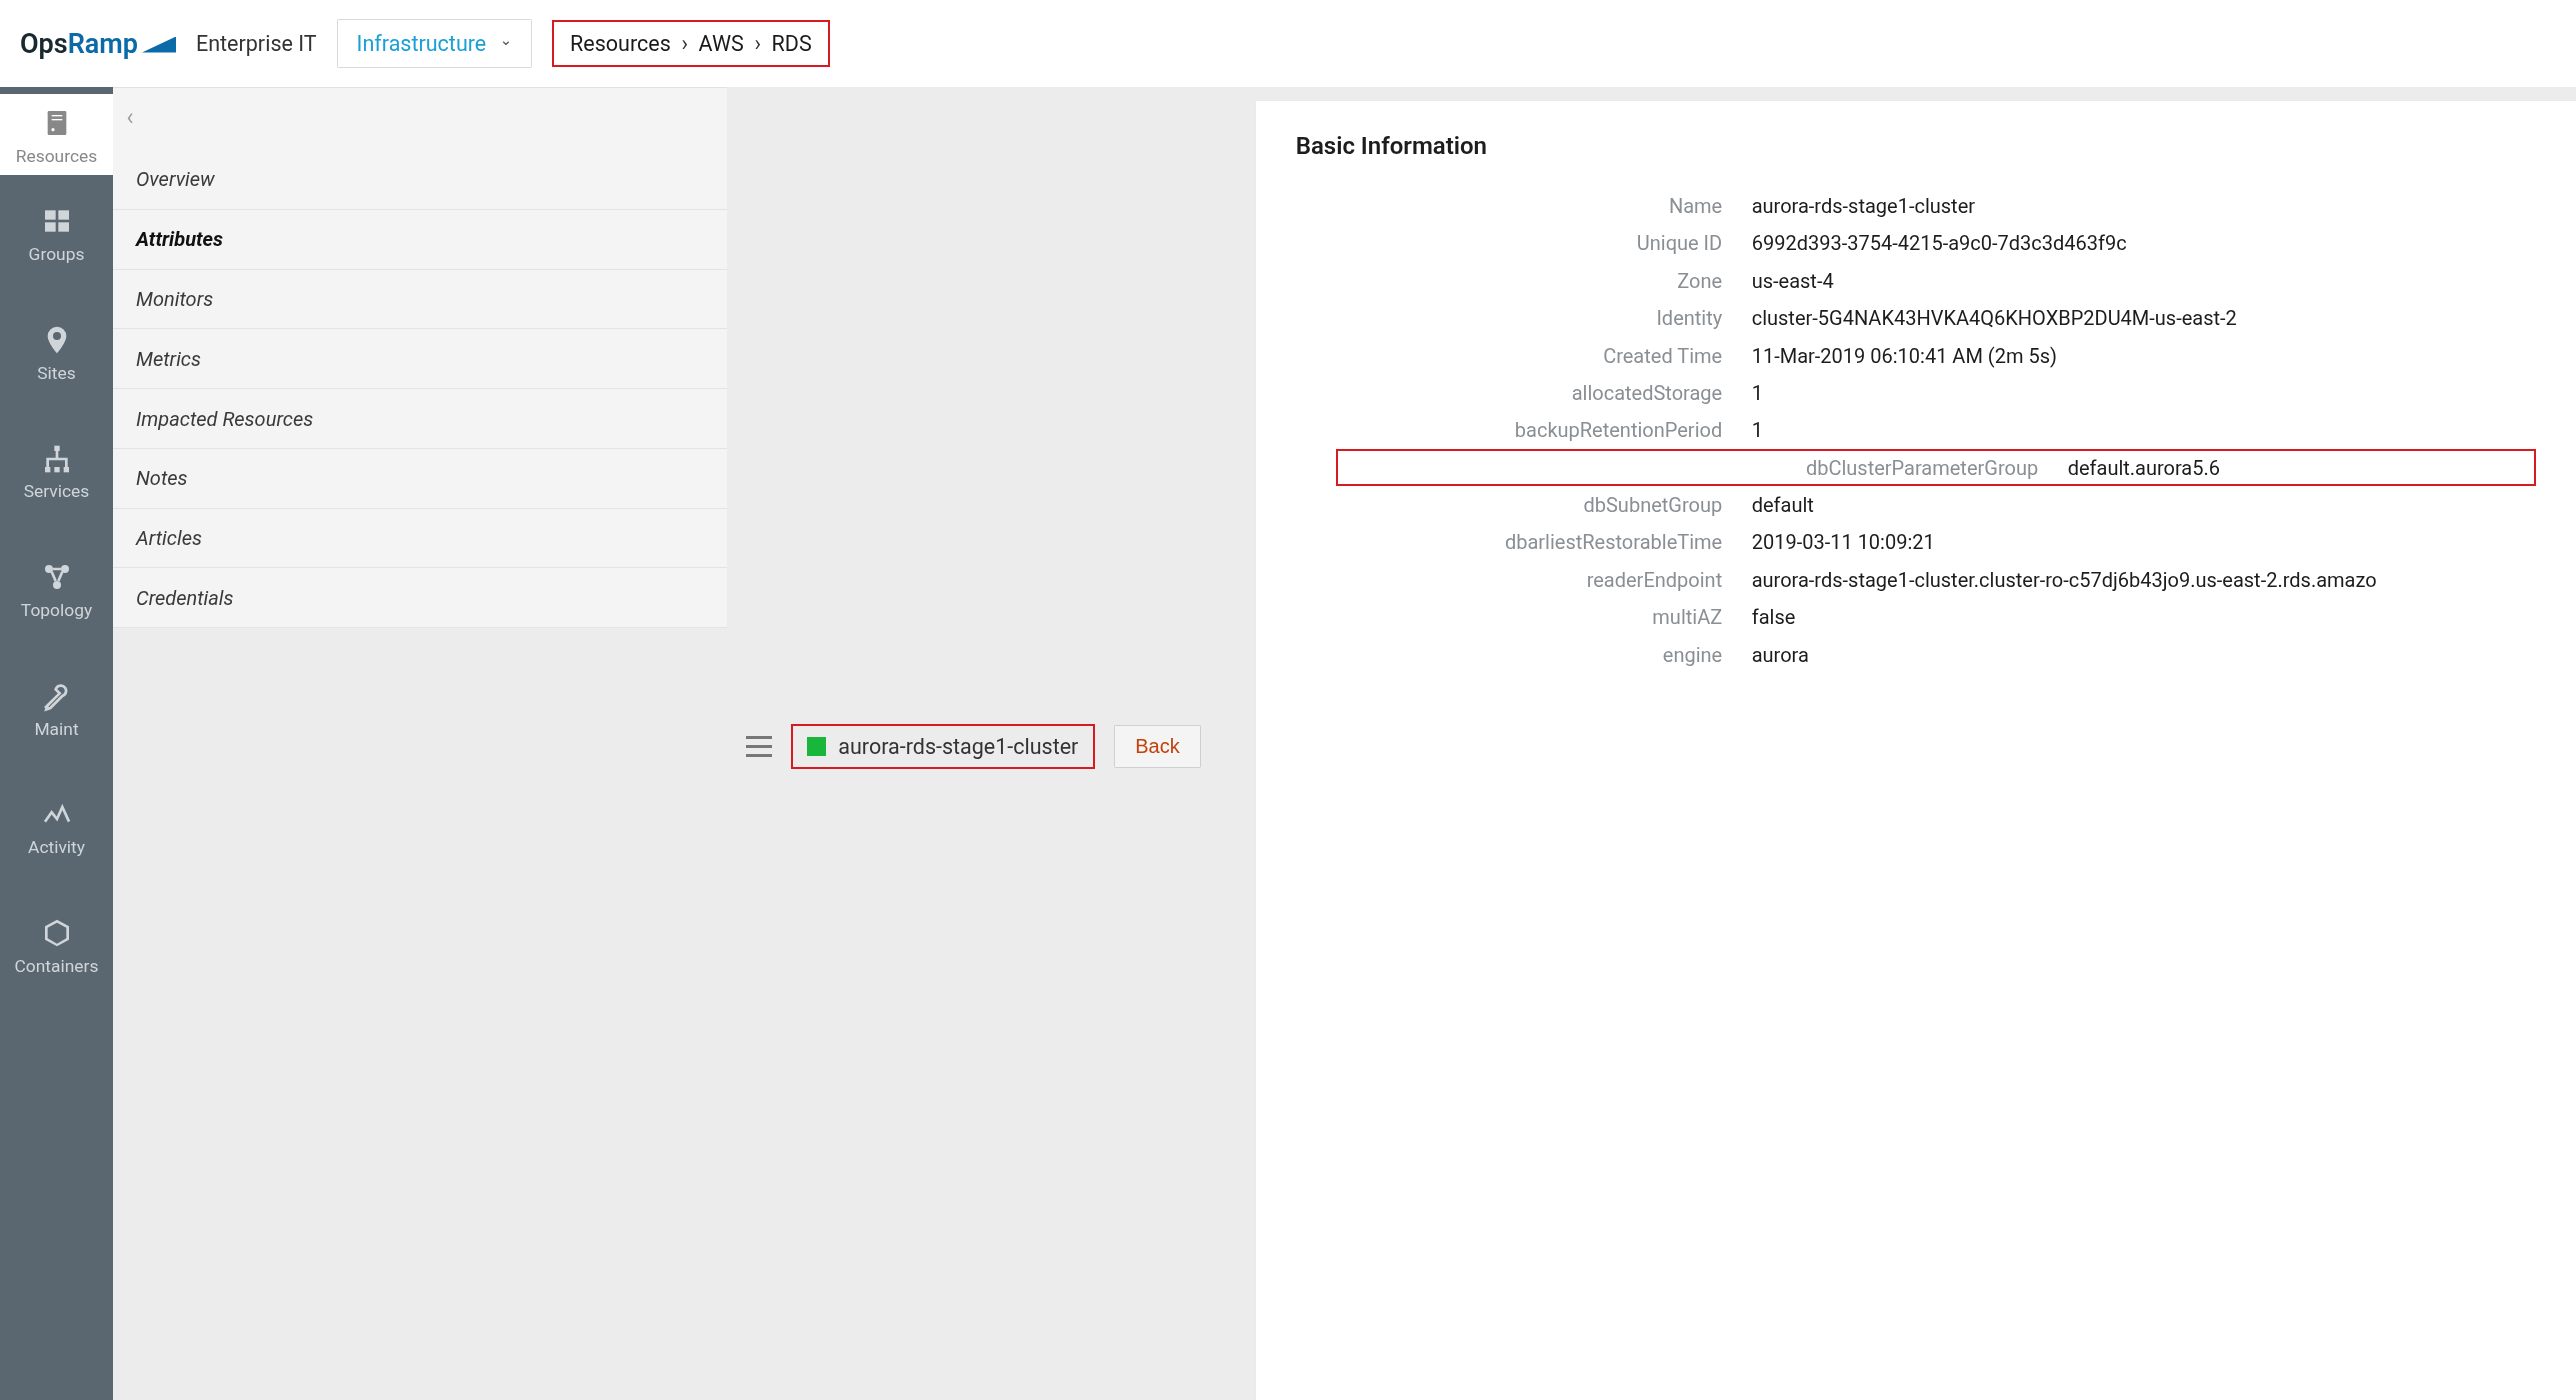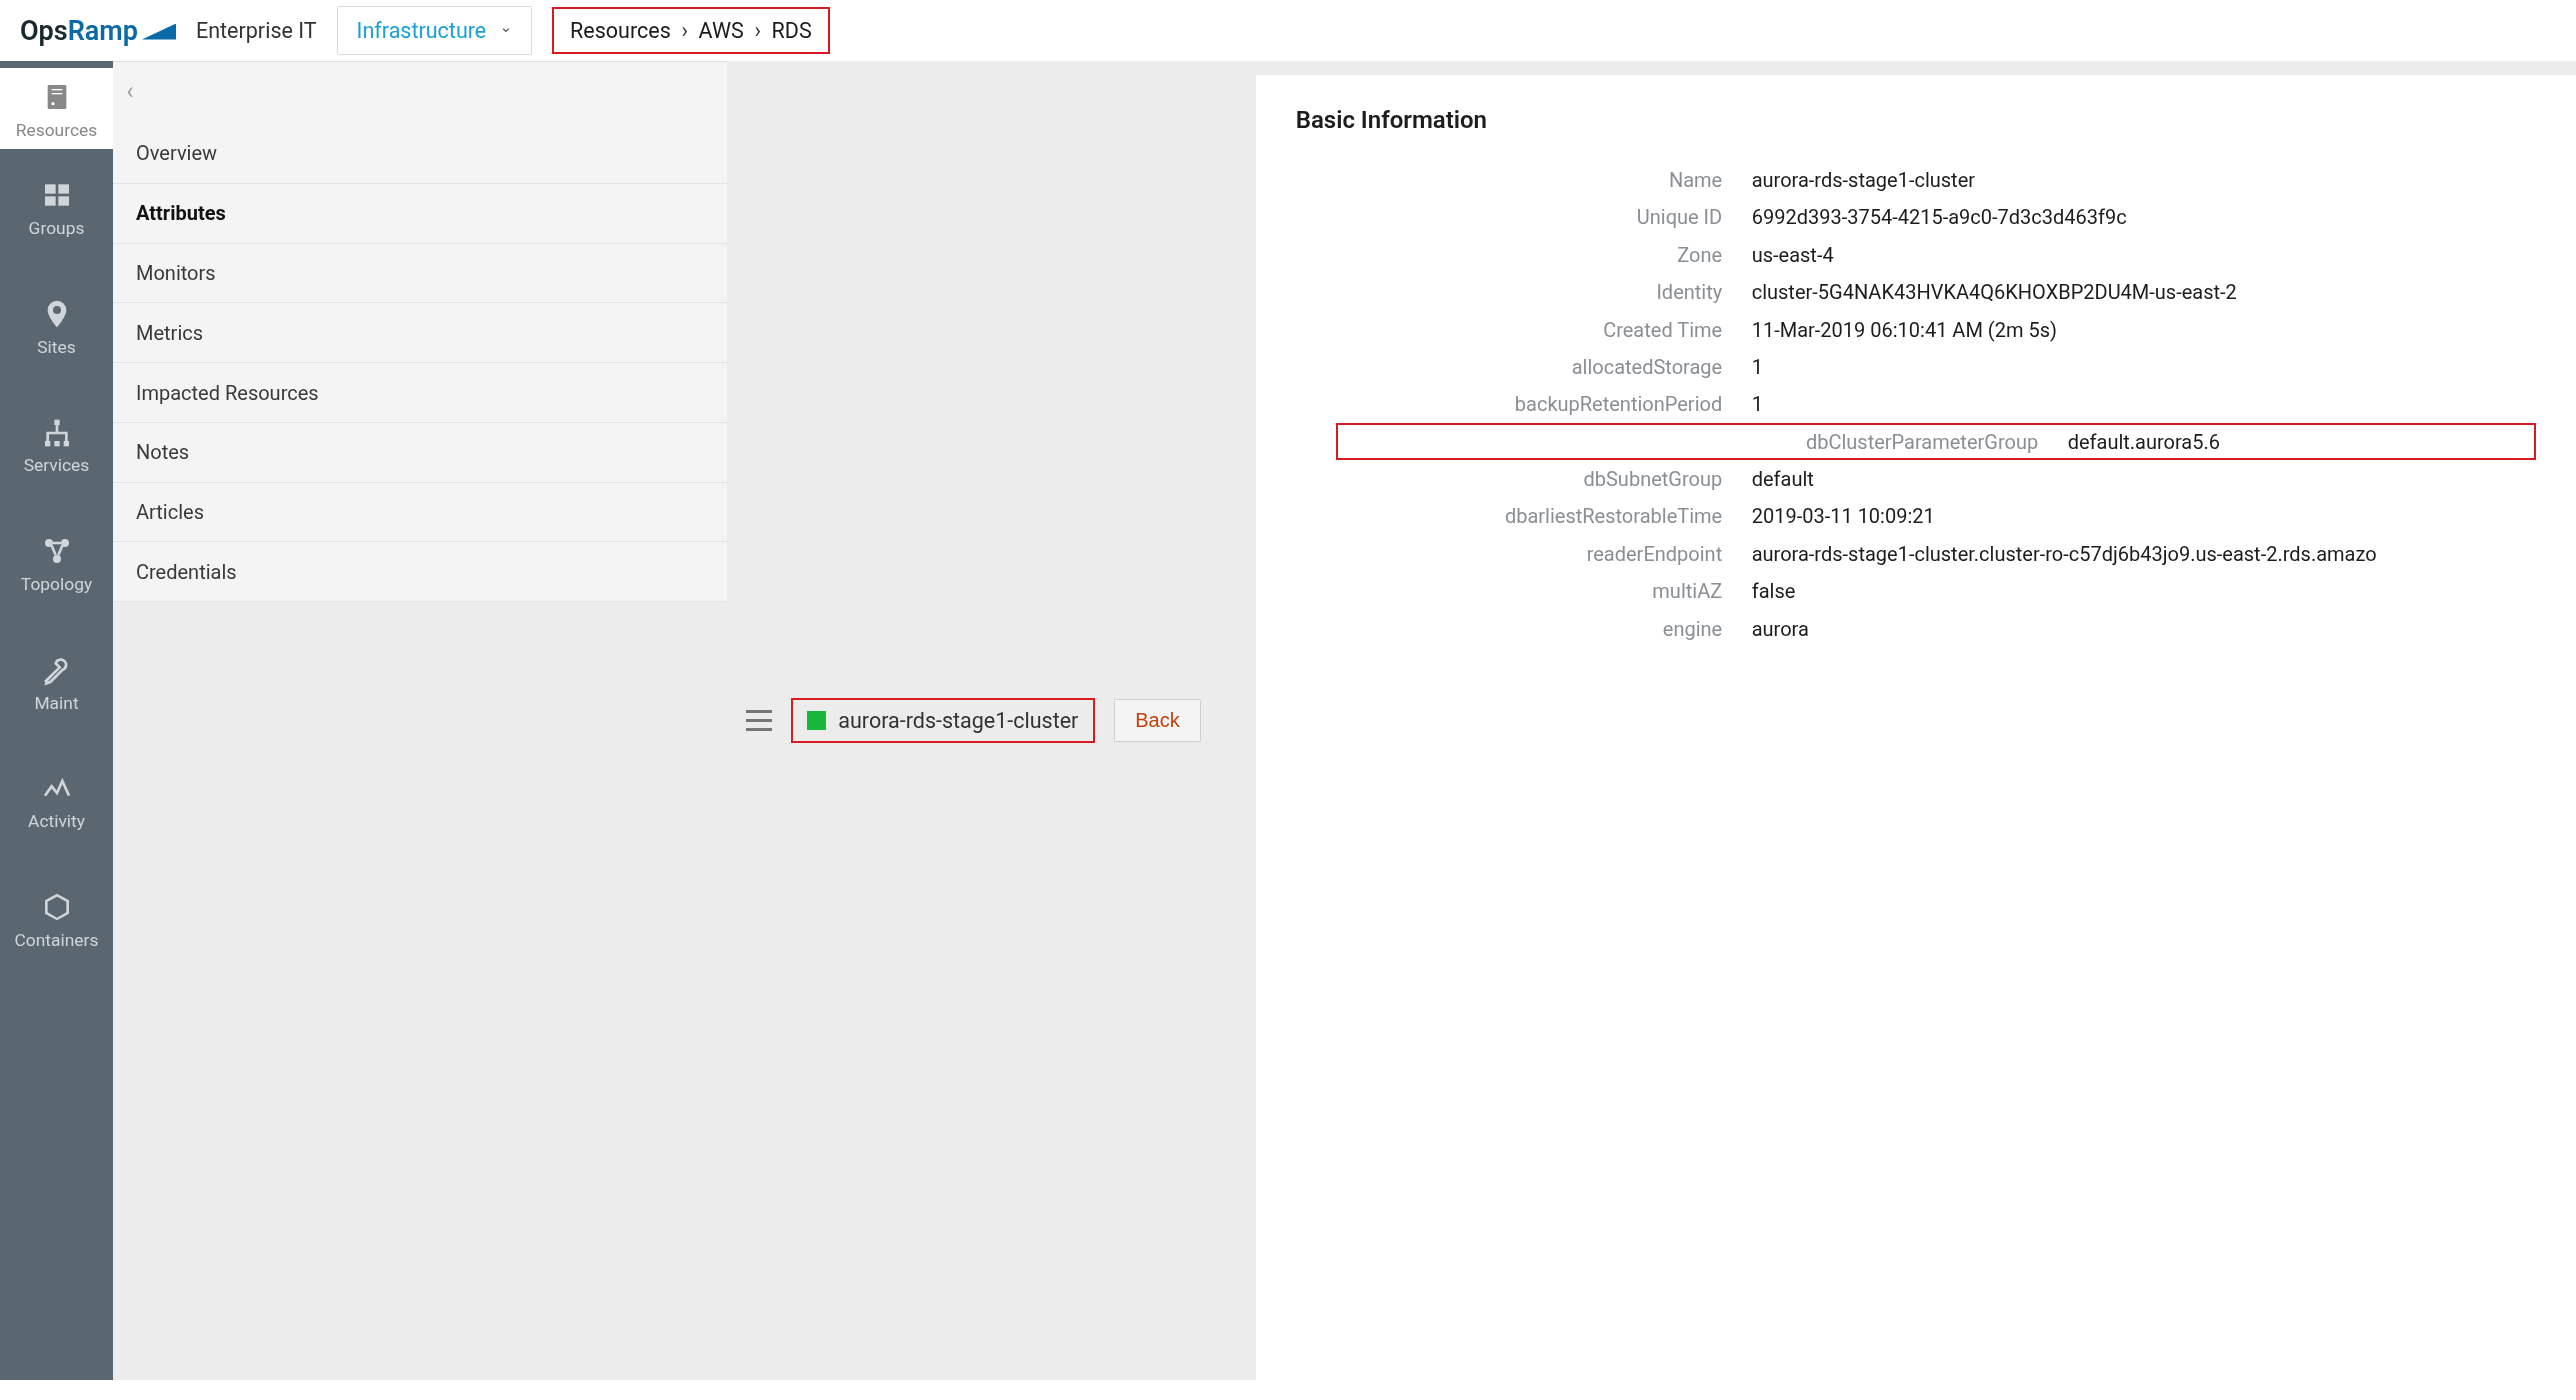--- a/index.html
+++ b/index.html
@@ -8,21 +8,21 @@
     font-family: -apple-system, BlinkMacSystemFont, "Segoe UI", Roboto, Helvetica, Arial, sans-serif;
     font-size: 19px;
     color: #222;
     background: #fff;
   }
 
   
   .topbar {
     display: flex;
     align-items: center;
-    height: 61px;
+    height: 87px;
     padding: 0 20px;
     background: #fff;
     gap: 20px;
   }
   .logo {
     display: flex;
     align-items: baseline;
     font-weight: 600;
     font-size: 27px;
     color: #1a2930;
@@ -101,20 +101,21 @@
   .panel-menu {
     background: #f4f4f4;
     padding-top: 62px;
   }
   .panel-menu .mi {
     padding: 17.4px 23px;
     font-size: 20px;
     color: #3a3a3a;
     border-bottom: 0.7px solid #e3e3e3;
     cursor: pointer;
+    font-style: italic;
   }
   .panel-menu .mi.active { font-weight: 700; color: #111; }
 
   .content {
     flex: 1;
     background: #ececec;
     display: flex; flex-direction: row;
     min-width: 0;
   }
   .content-header {

